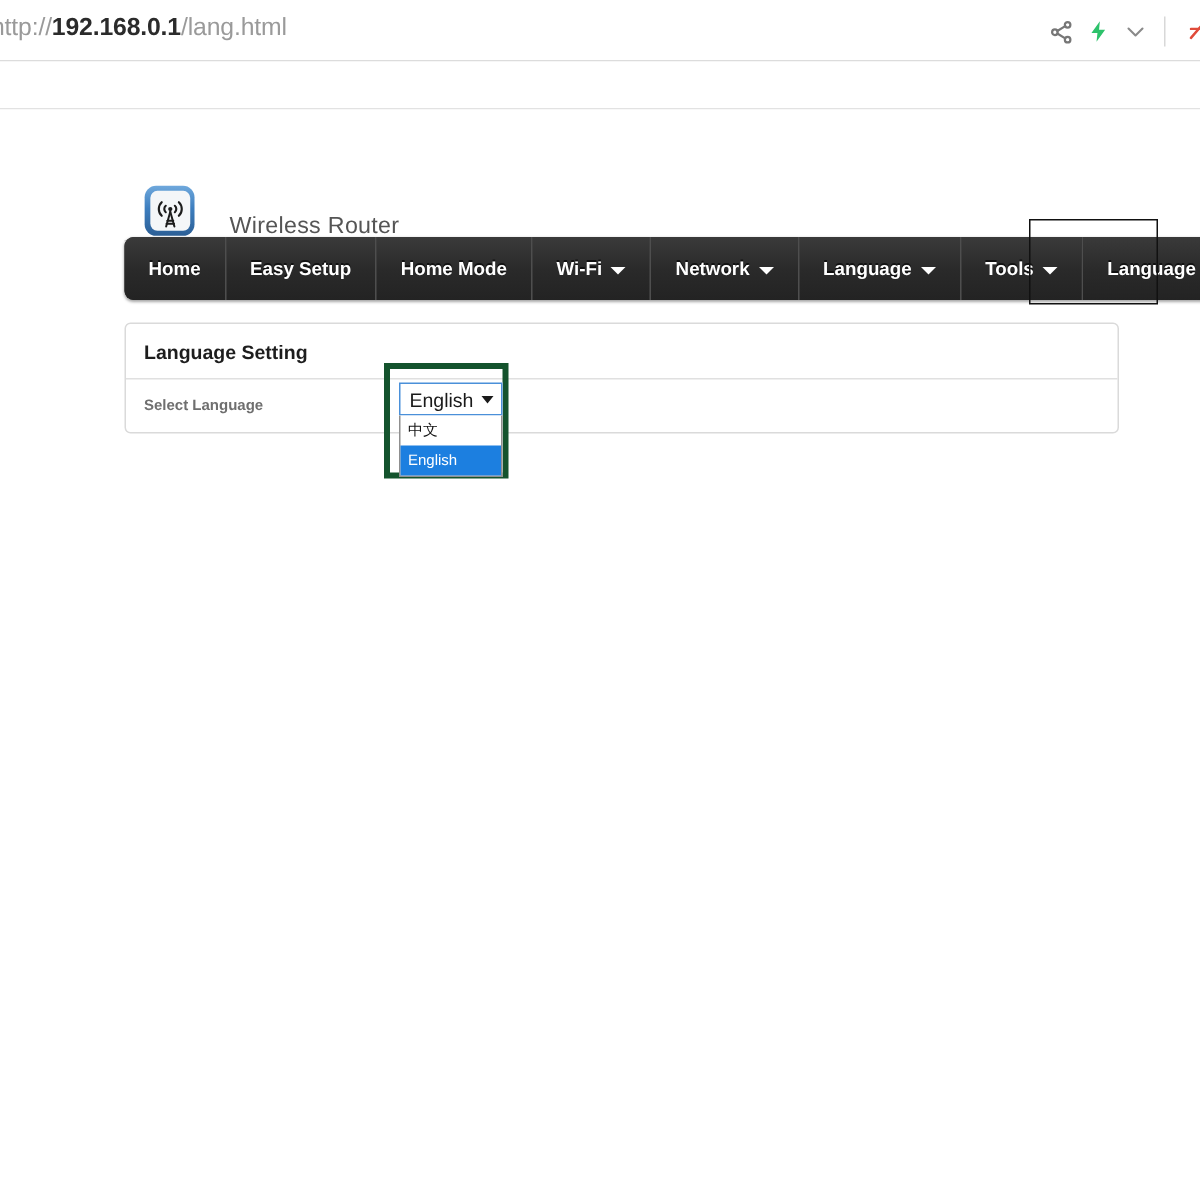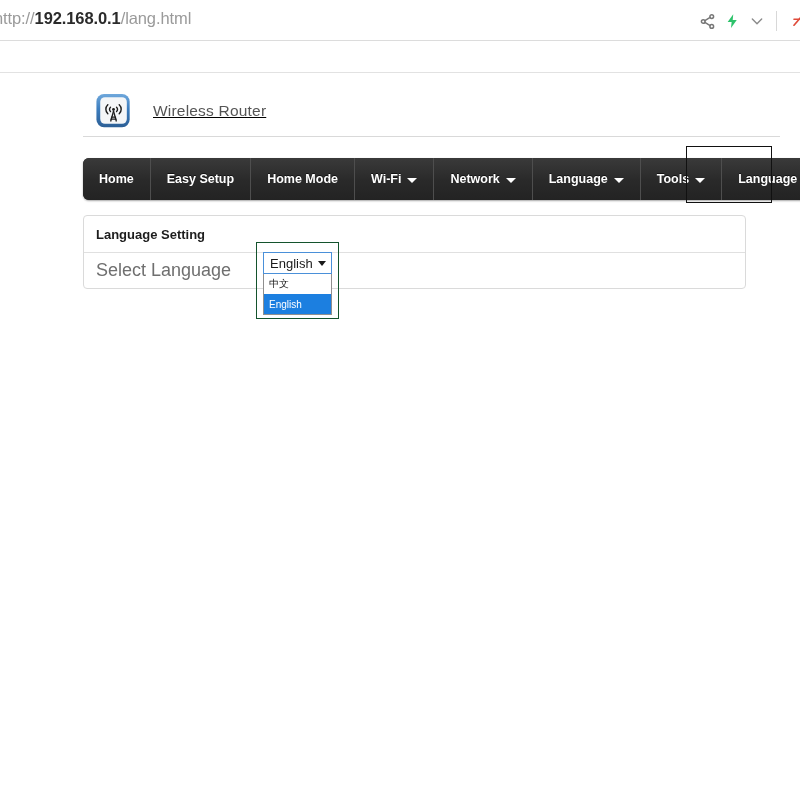--- a/index.html
+++ b/index.html
@@ -88,28 +88,27 @@
     top: 73px;
     width: 800px;
     bottom: 0;
     background: #ffffff;
   }
 
   
   #brand-header {
     position: absolute;
     left: 83px;
-    top: 12px;
+    top: 36px;
     width: 697px;
     height: 52px;
     border-bottom: 1px solid #d9d9d9;
     box-sizing: border-box;
     display: flex;
-    align-items: center;
-    text-decoration: underline;
+    align-items: flex-end;
   }
   #brand-logo {
     width: 38px;
     height: 38px;
     margin-left: 12px;
     flex: 0 0 auto;
   }
   #brand-title {
     margin-left: 20px;
     font-size: 15.5px;
@@ -206,32 +205,33 @@
   #setting-row {
     height: 35px;
     display: flex;
     align-items: center;
     position: relative;
   }
   #setting-label {
     width: 169px;
     padding-left: 12px;
     box-sizing: border-box;
-    font-size: 18px;
+    font-size: 10px;
     color: #6f6f6f;
+    font-weight: bold;
   }
 
   
   #dropdown-area {
     position: absolute;
     left: 172px;
     top: -11px;
     width: 83px;
     height: 77px;
-    border: 1px solid #14532d;
+    border: 4px solid #14532d;
     box-sizing: border-box;
     z-index: 10;
   }
   #select-box {
     position: absolute;
     left: 6px;
     top: 9px;
     width: 69px;
     height: 22px;
     box-sizing: border-box;

